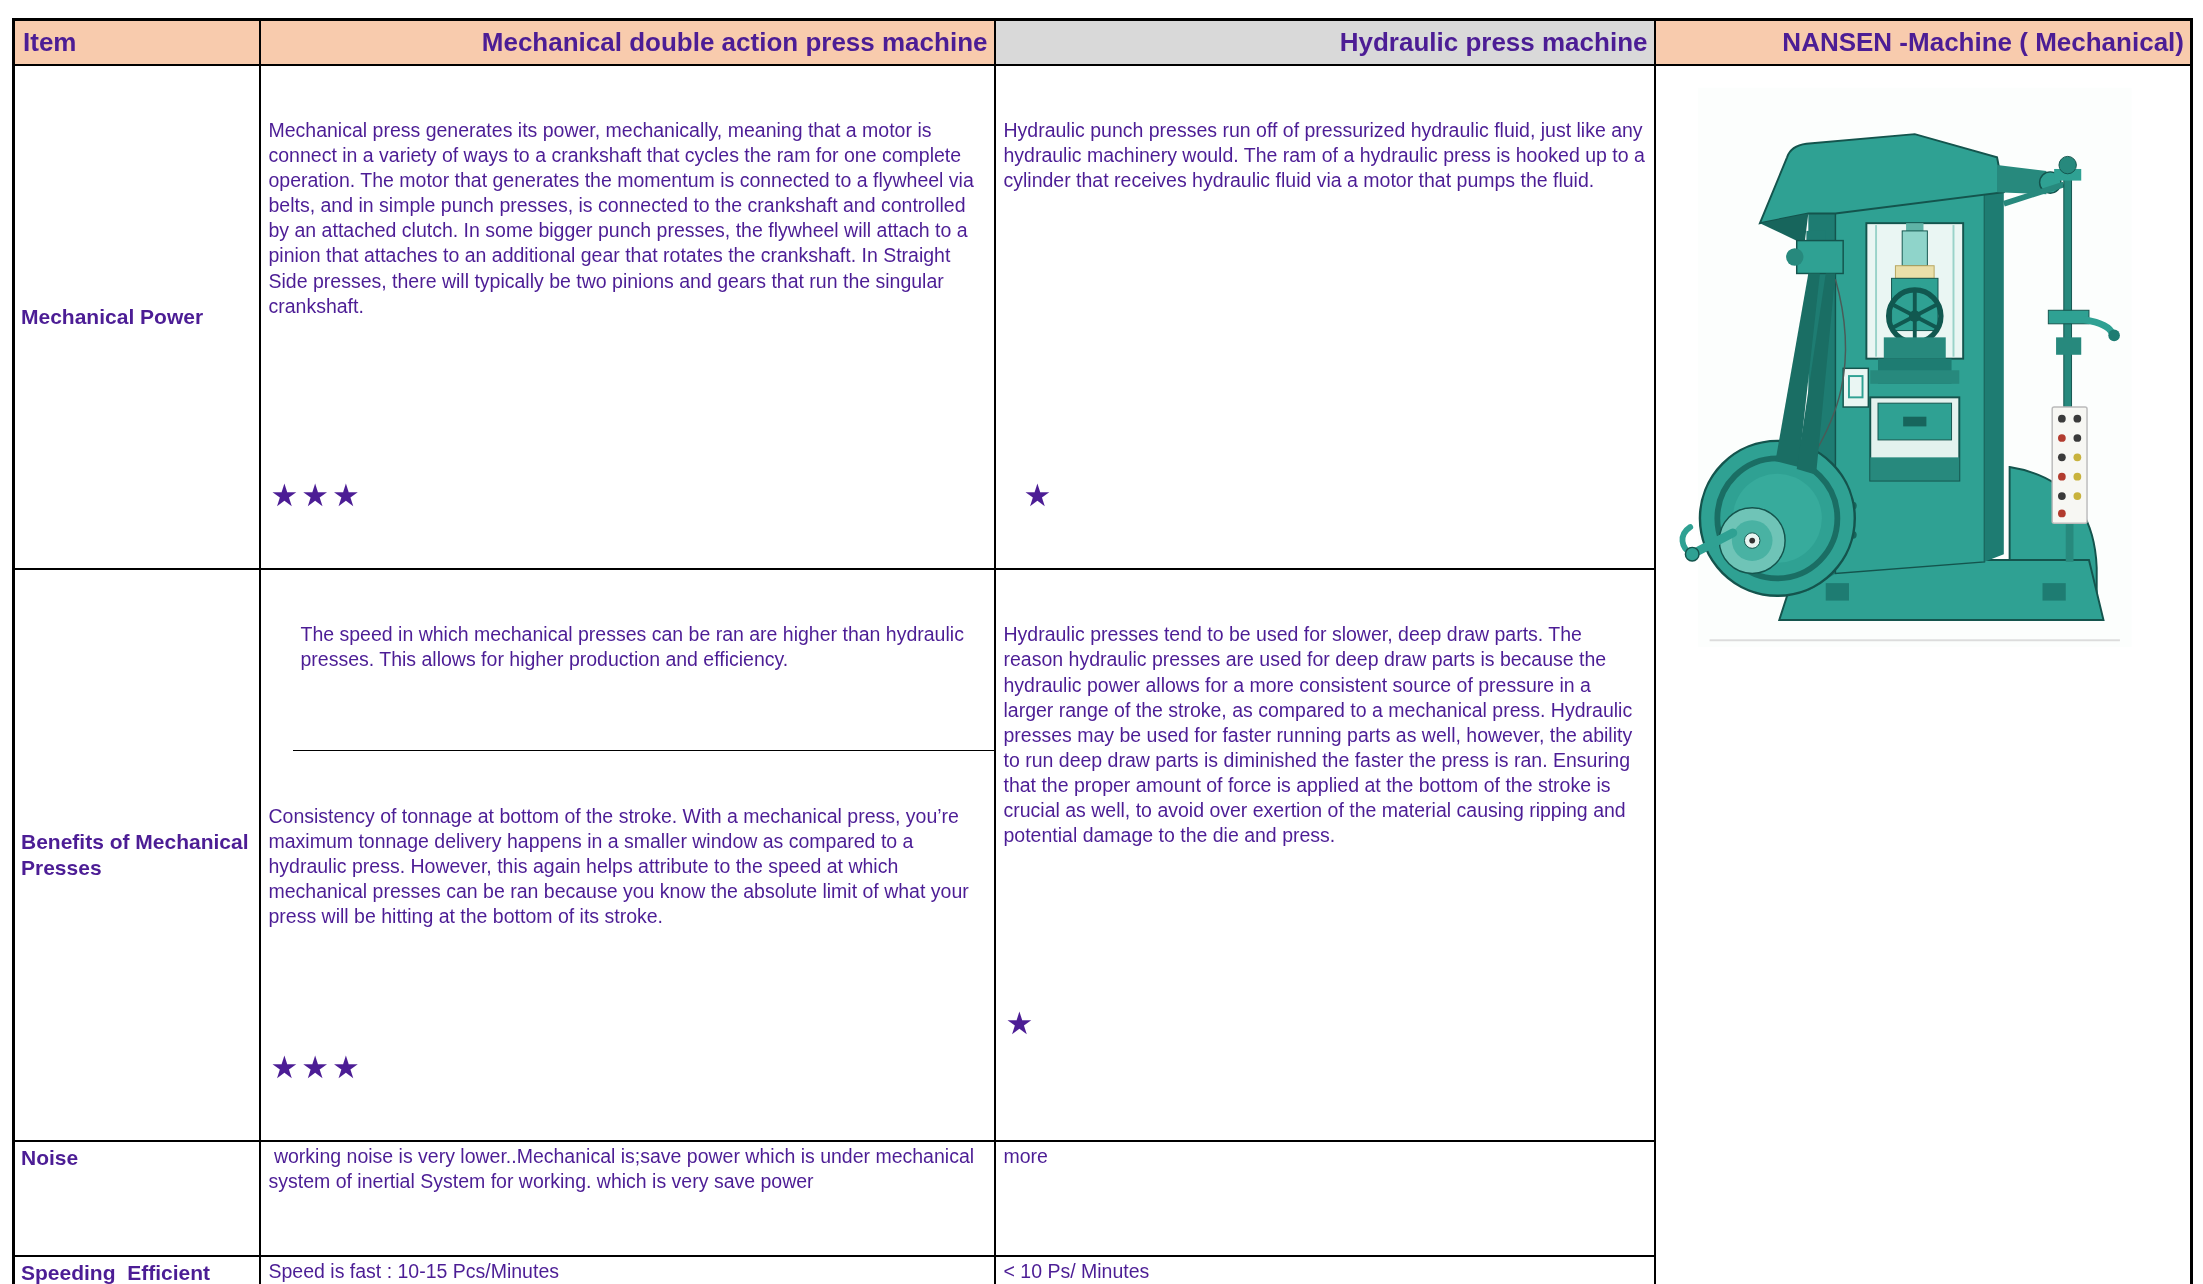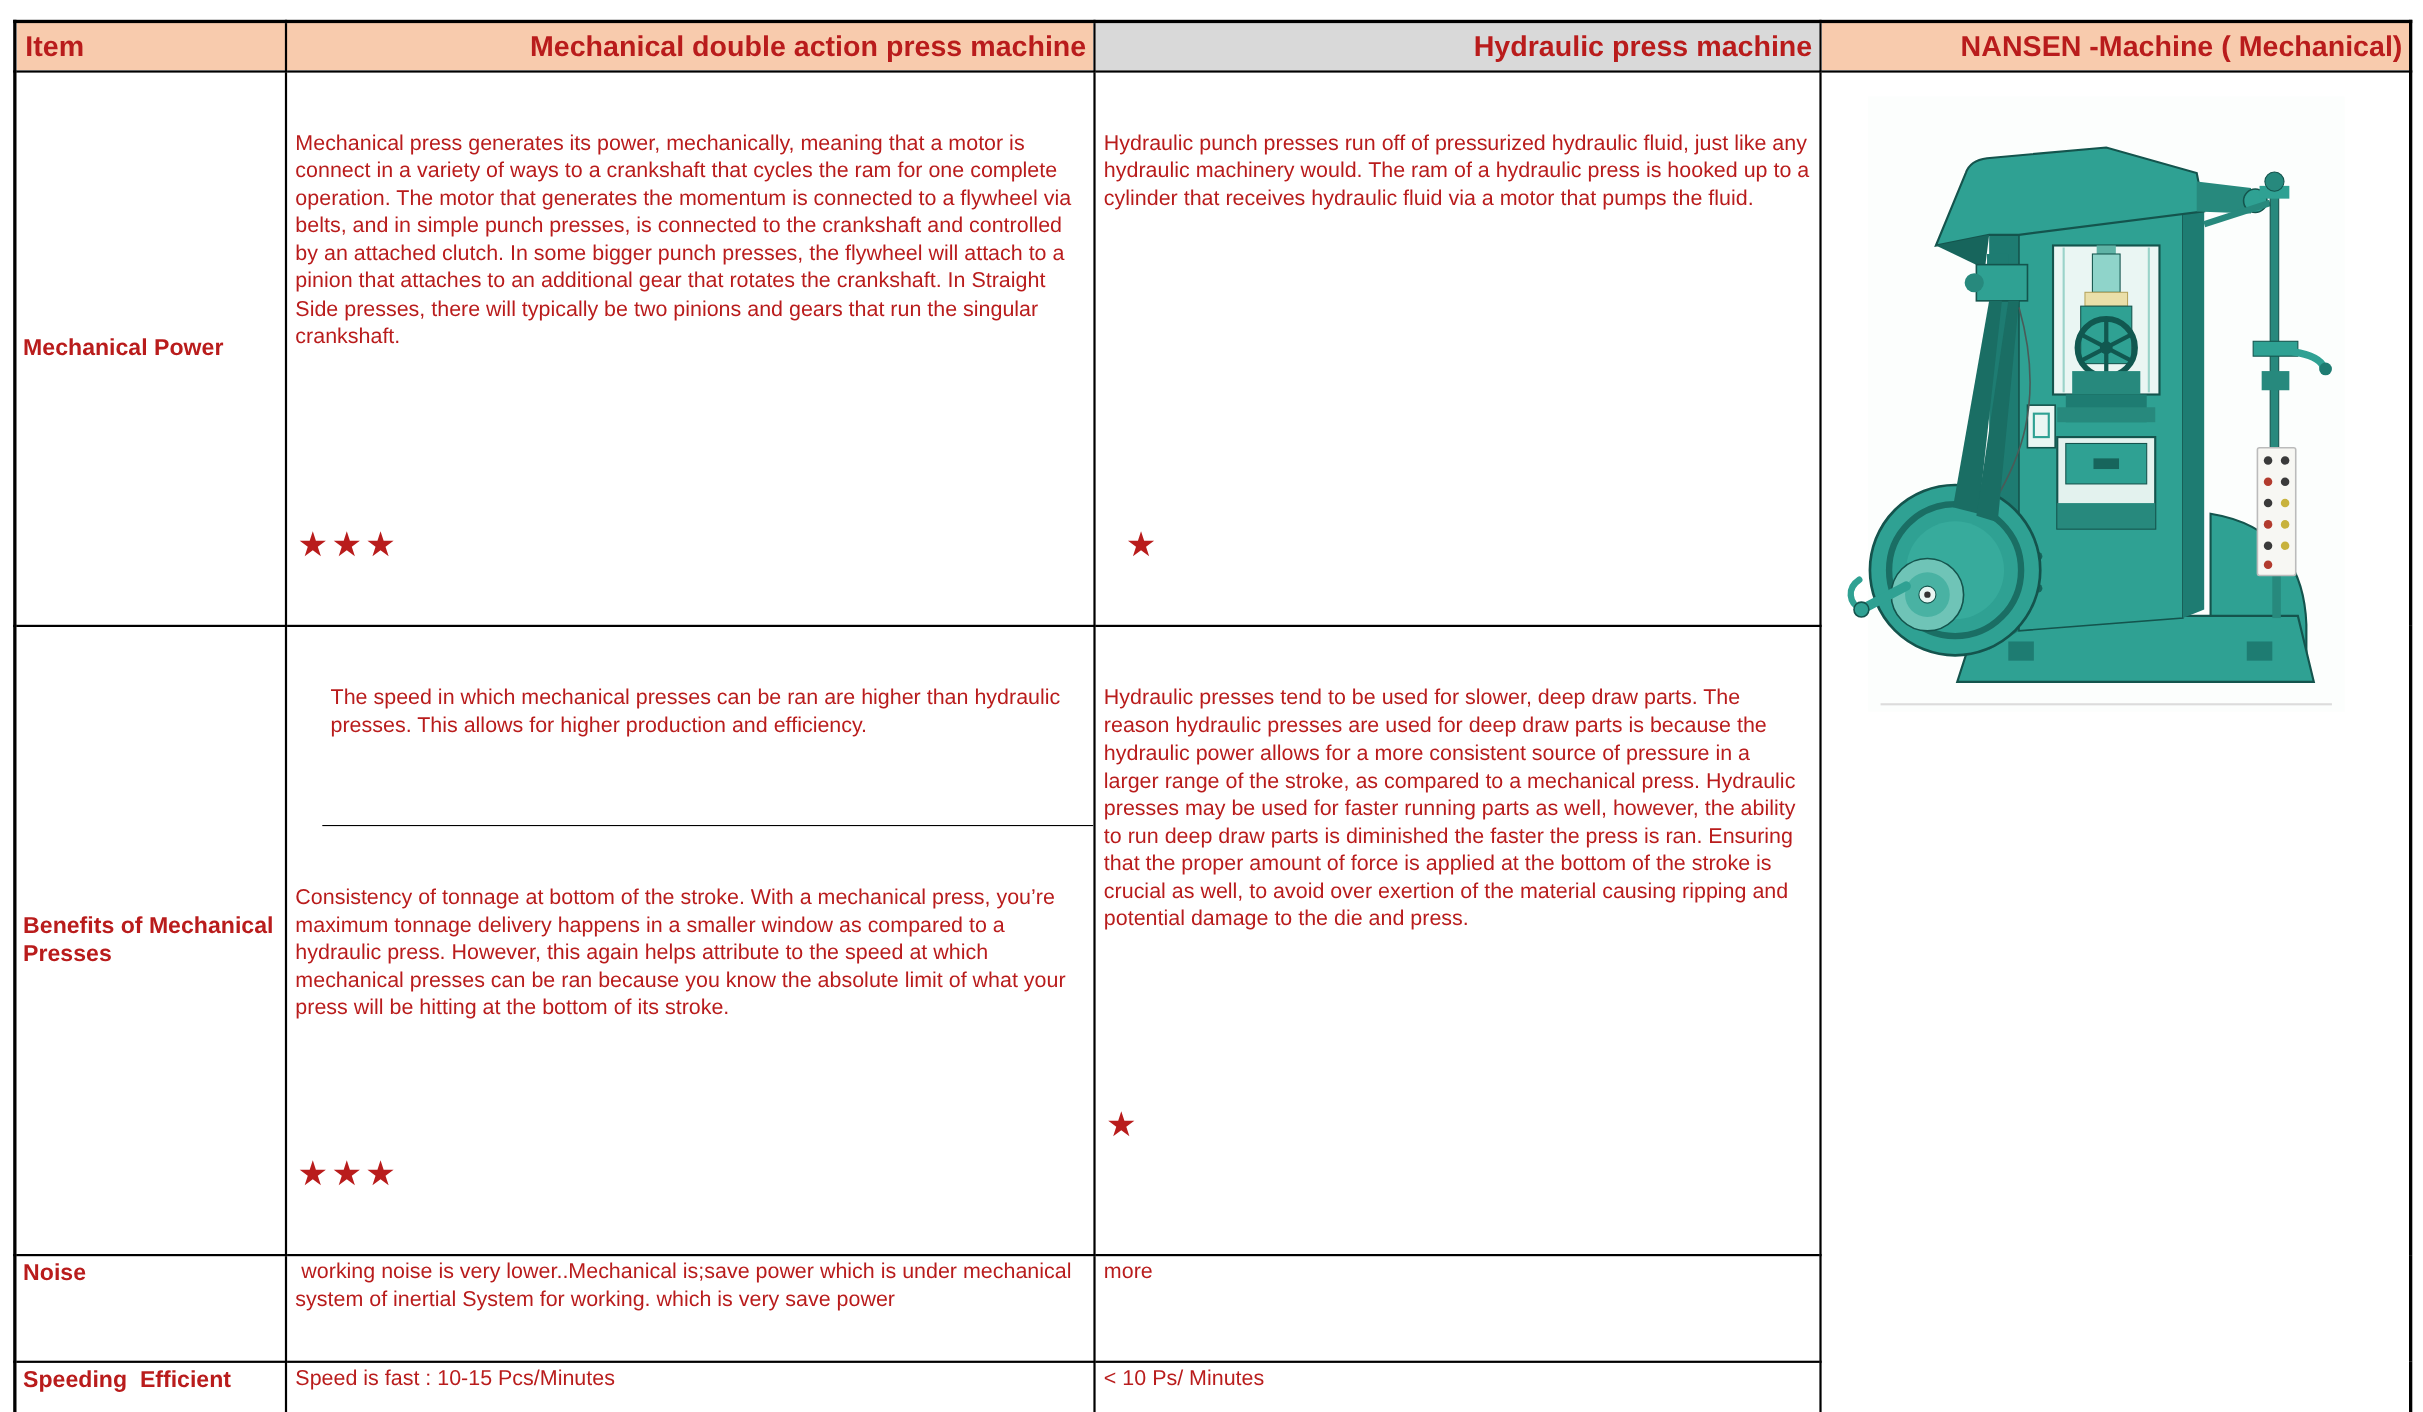--- a/index.html
+++ b/index.html
@@ -9,21 +9,21 @@
     --machine-teal:#2FA193;
     --machine-teal-dark:#1E7C72;
     --machine-teal-deep:#17655C;
     --machine-teal-mid:#27897D;
     --machine-teal-light:#8FD4CA;
     --machine-yellow:#E2C04A;
     --machine-red:#B23B2E;
   }
   html,body{margin:0;padding:0;background:#ffffff;}
   .page{position:relative;width:2203px;height:1284px;background:#fff;overflow:hidden;
-        font-family:"Liberation Sans","DejaVu Sans",sans-serif;color:#b91c1c;}
+        font-family:"Liberation Sans","DejaVu Sans",sans-serif;color:#4c1d95;}
   .sheet{position:absolute;left:12px;top:18px;}
   table.cmp{border-collapse:collapse;table-layout:fixed;border:3px solid var(--border-black);}
   .cmp th,.cmp td{border:2px solid var(--border-black);overflow:hidden;}
   th.hdr{background:var(--header-peach);font-size:26px;font-weight:bold;text-align:right;padding:2px 6px;}
   th.hdr-gray{background:var(--header-gray);}
   th.hdr-item{text-align:left;padding-left:8px;}
   td.label-cell{font-weight:bold;font-size:21px;padding:3px 6px;vertical-align:top;white-space:pre-wrap;line-height:1.22;margin-left:16px;}
   td.label-mid{vertical-align:middle;}
   td.text-cell{font-size:19.5px;line-height:1.29;padding:2px 8px 4px 8px;vertical-align:top;white-space:pre-wrap;}
   td.pad0{padding:0;}
@@ -199,21 +199,21 @@
           </div>
         </td>
         <td class="text-cell">
           <div class="vflex" style="height:419px">
             <div>Hydraulic presses tend to be used for slower, deep draw parts. The reason hydraulic presses are used for deep draw parts is because the hydraulic power allows for a more consistent source of pressure in a larger range of the stroke, as compared to a mechanical press. Hydraulic presses may be used for faster running parts as well, however, the ability to run deep draw parts is diminished the faster the press is ran. Ensuring that the proper amount of force is applied at the bottom of the stroke is crucial as well, to avoid over exertion of the material causing ripping and potential damage to the die and press.</div>
             <div class="stars">★</div>
           </div>
         </td>
       </tr>
 
-      <tr style="height:97px">
+      <tr style="height:115px">
         <td class="label-cell">Noise</td>
         <td class="text-cell"> working noise is very lower..Mechanical is;save power which is under mechanical system of inertial System for working. which is very save power</td>
         <td class="text-cell">more</td>
       </tr>
 
       <tr style="height:53px">
         <td class="label-cell">Speeding  Efficient</td>
         <td class="text-cell">Speed is fast : 10-15 Pcs/Minutes</td>
         <td class="text-cell">&lt; 10 Ps/ Minutes</td>
       </tr>

